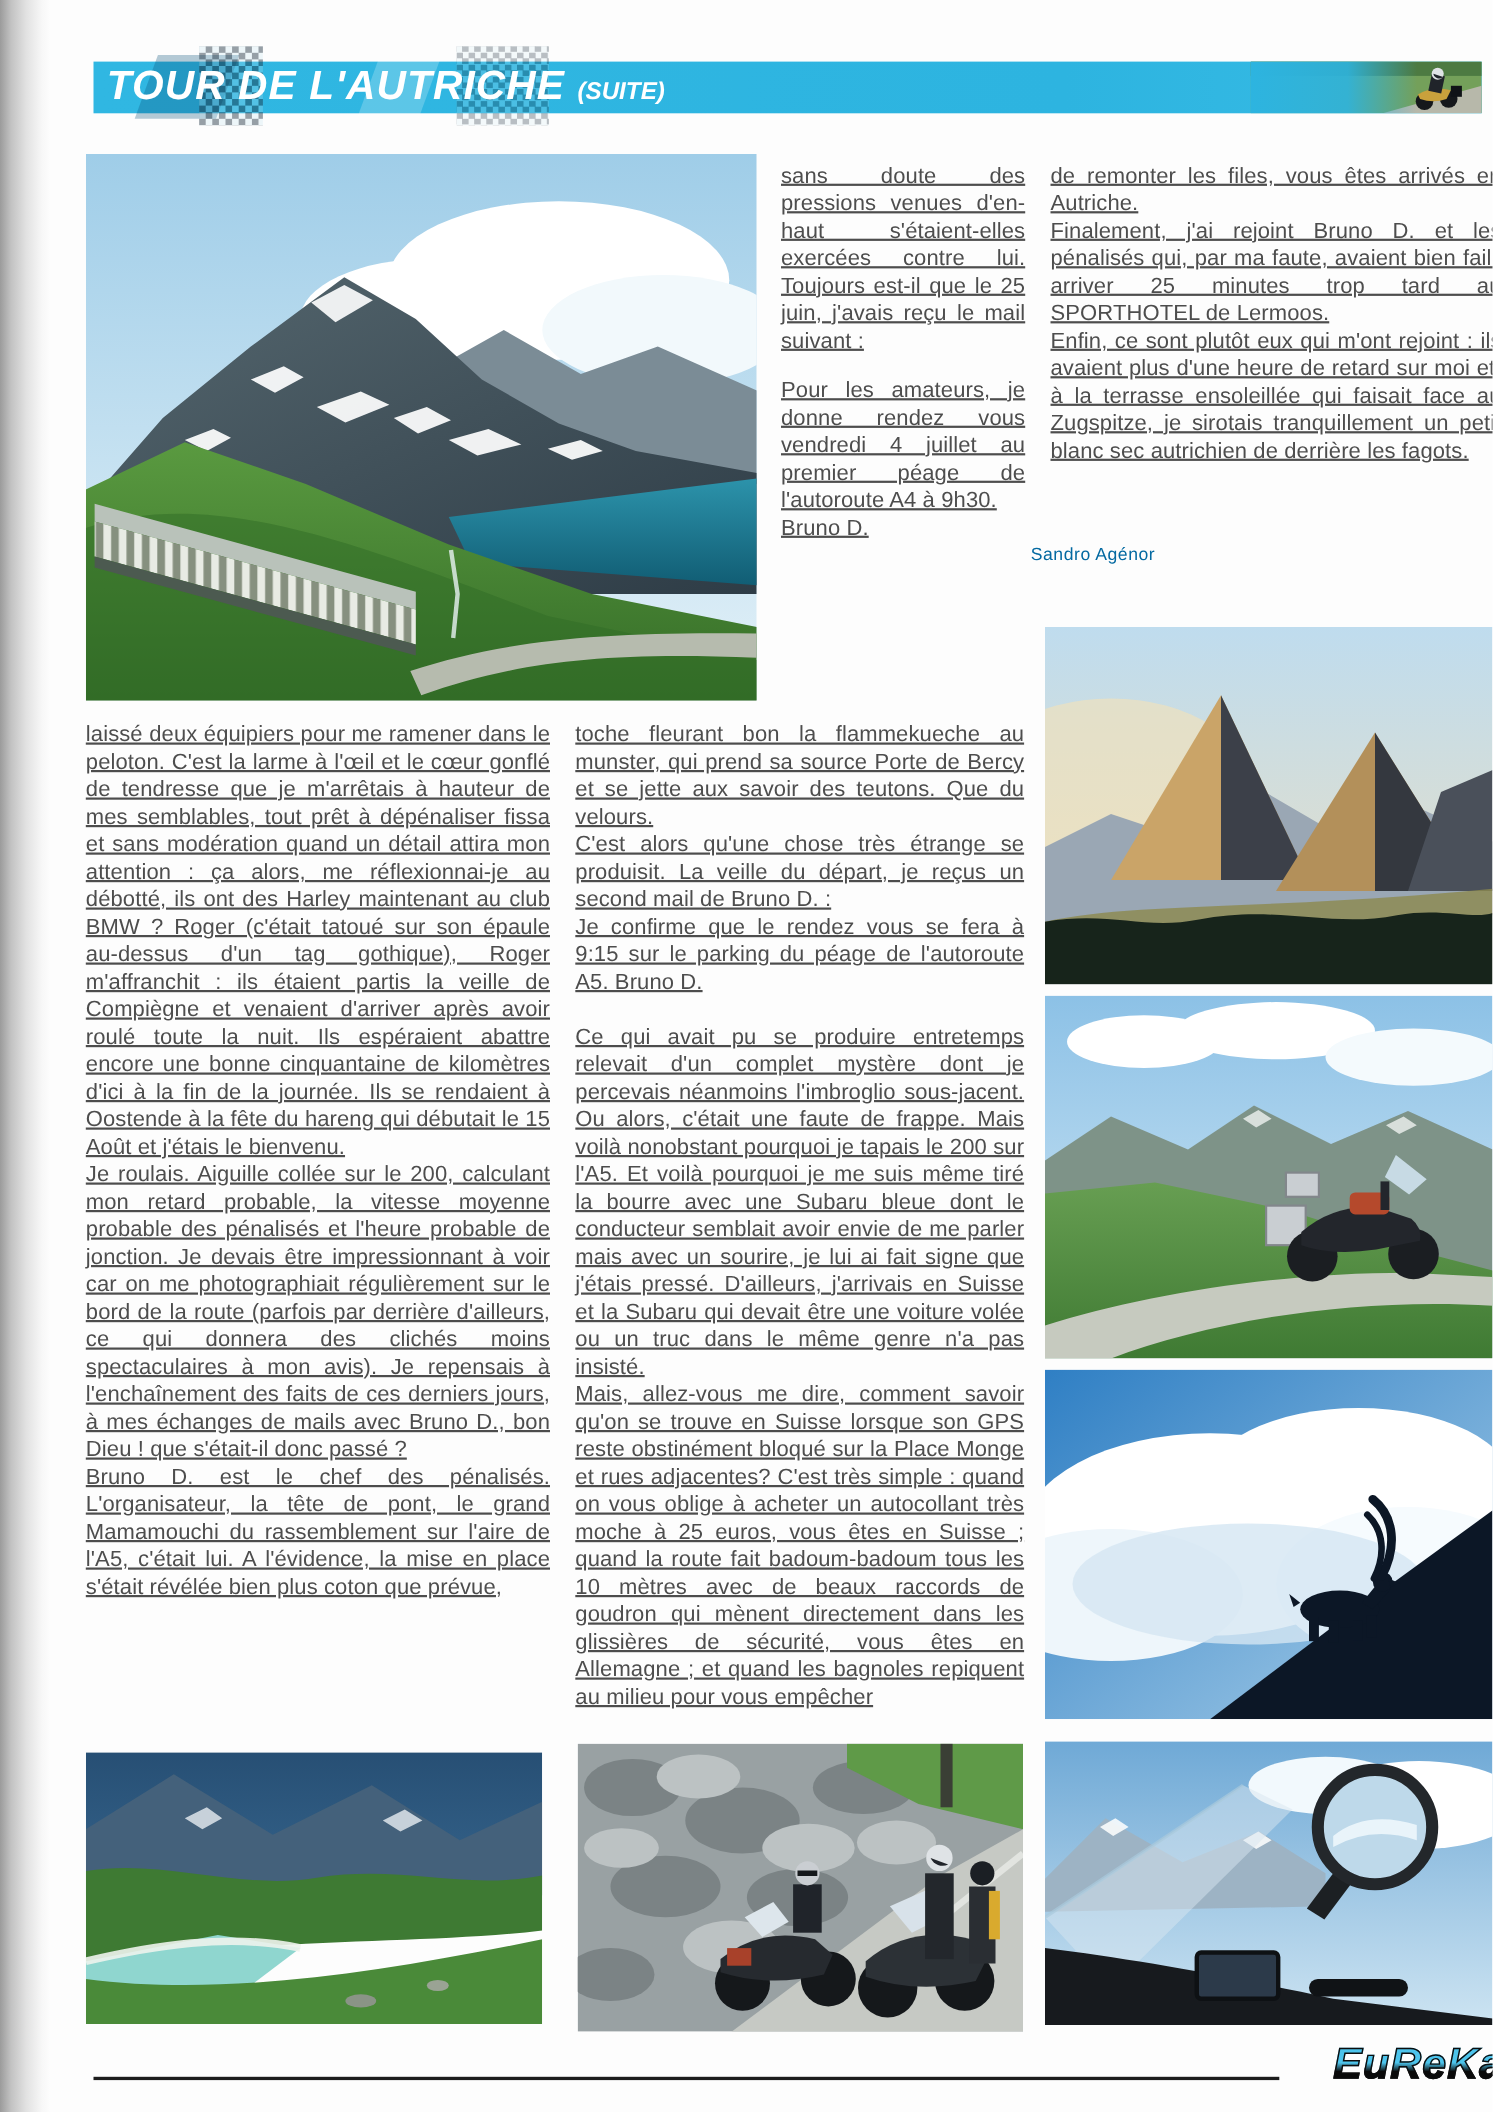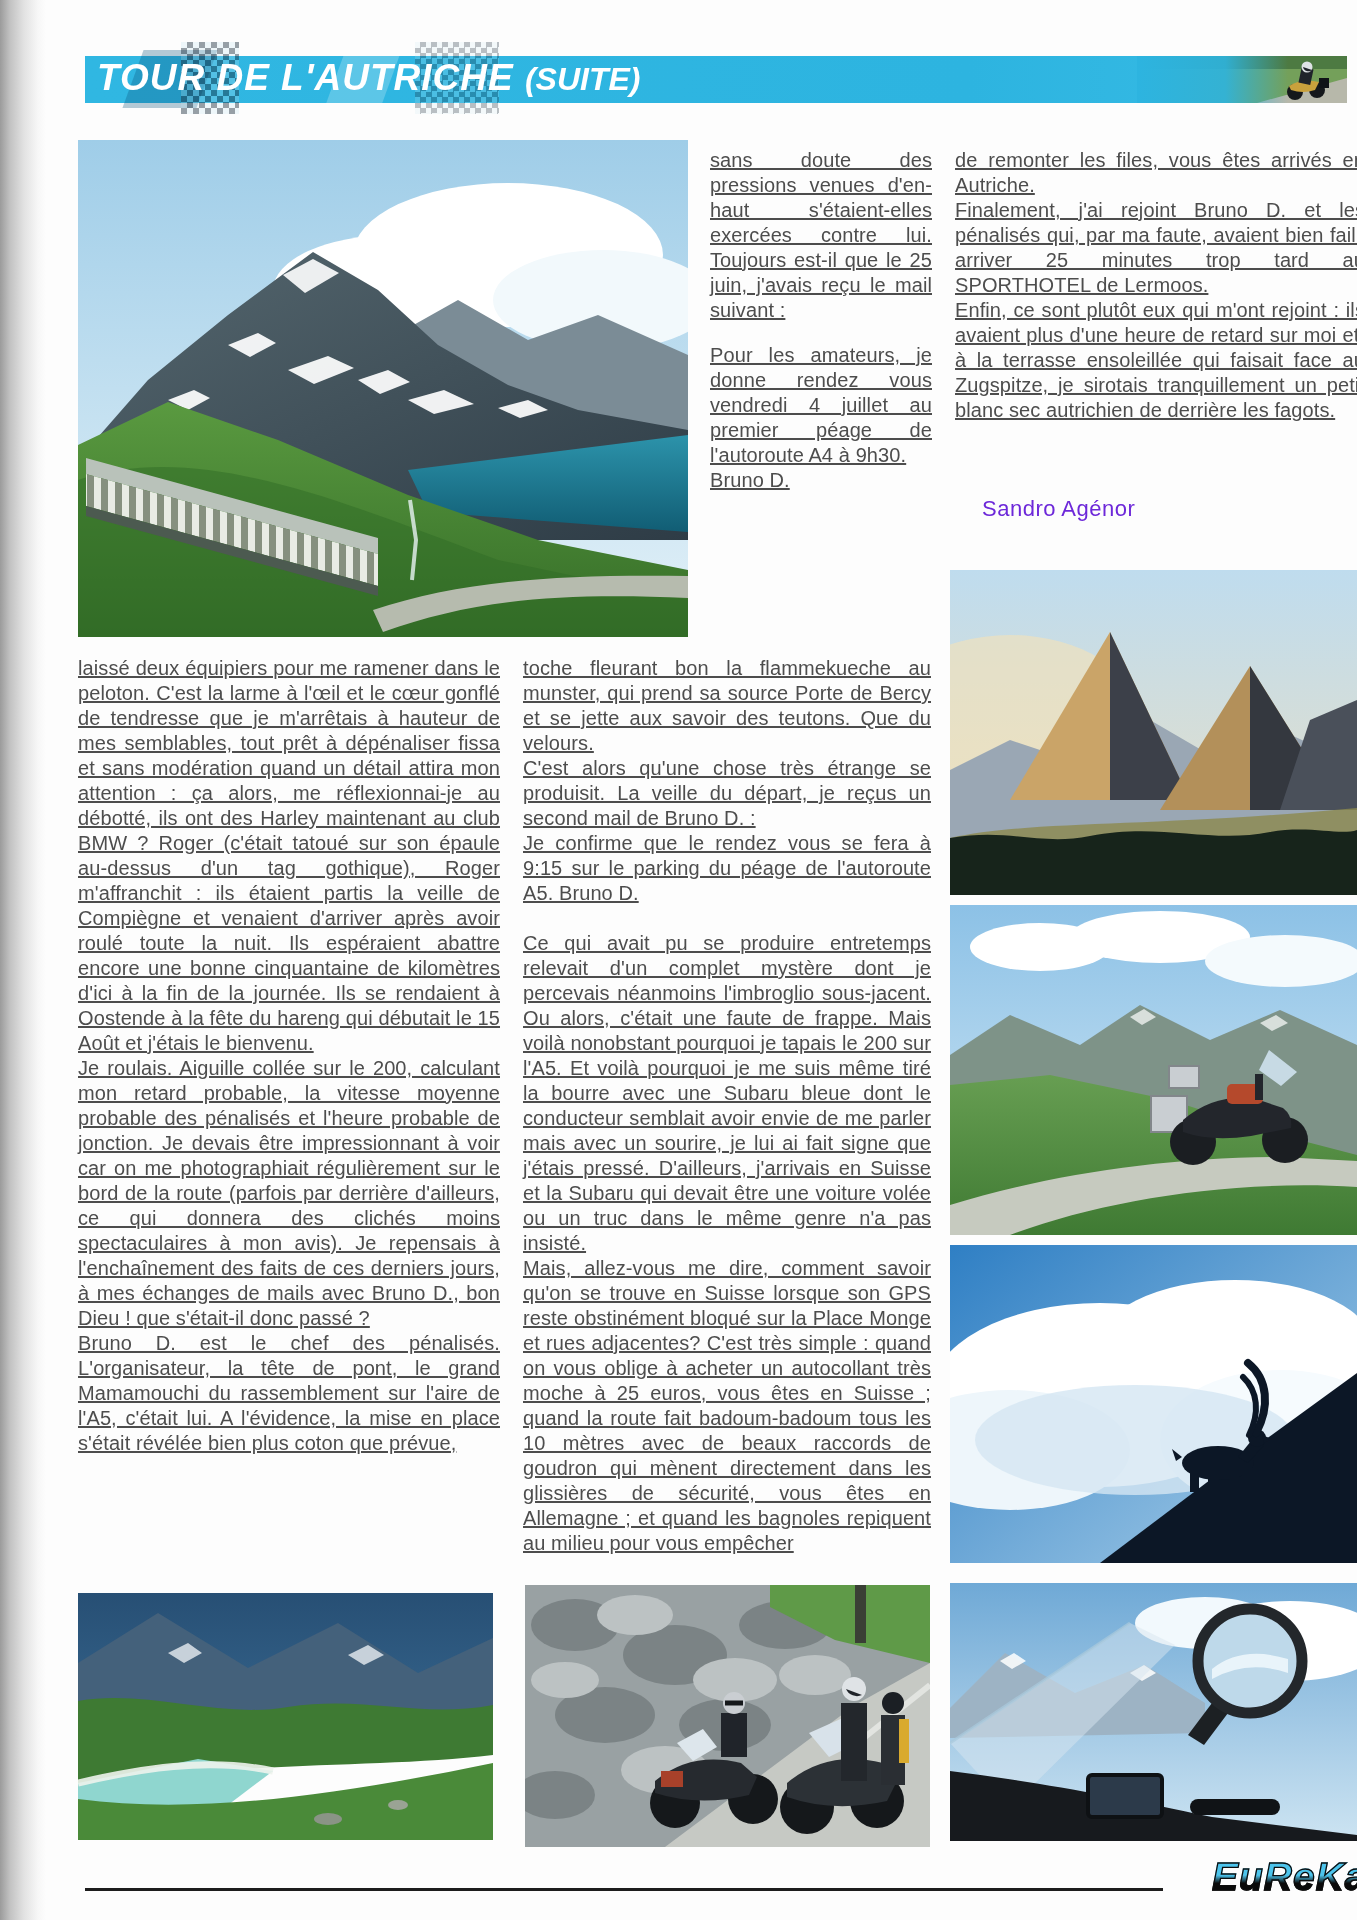--- a/index.html
+++ b/index.html
@@ -13,31 +13,31 @@
   .banner .shape1{position:absolute;left:48px;top:-6px;height:58px;width:74px;
         background:rgba(10,84,122,.30);transform:skewX(-20deg);}
   .banner .shape2{position:absolute;left:250px;top:-6px;height:58px;width:56px;
         background:rgba(255,255,255,.22);transform:skewX(-20deg);}
   .banner .checker1{position:absolute;left:96px;top:-14px;height:72px;width:58px;
         background:repeating-conic-gradient(rgba(25,45,60,.45) 0% 25%, rgba(190,225,238,.25) 0% 50%) 0 0/12px 12px;}
   .banner .checker2{position:absolute;left:330px;top:-14px;height:72px;width:84px;
         background:repeating-conic-gradient(rgba(25,45,60,.30) 0% 25%, rgba(200,230,240,.18) 0% 50%) 0 0/11px 11px;}
   .banner h1{position:absolute;left:12px;top:1px;margin:0;color:#ffffff;
         font-style:italic;font-weight:bold;font-size:37px;letter-spacing:1px;white-space:nowrap;z-index:3;}
-  .banner h1 .suite{font-size:32px;letter-spacing:0;}
+  .banner h1 .suite{font-size:22px;letter-spacing:0;}
   .banner .moto{position:absolute;right:0;top:0;height:47px;width:210px;z-index:2;}
   
   .photo{position:absolute;overflow:hidden;z-index:2;}
   .photo svg{display:block;width:100%;height:100%;}
   
   .col{position:absolute;color:#4d4d4d;font-size:20px;line-height:25px;letter-spacing:.1px;}
   .col p{margin:0;text-align:justify;text-decoration:underline;}
   .col p.preline{white-space:pre-line;margin-top:20px;}
   .col p.gap{margin-top:25px;}
-  .signature{position:absolute;left:982px;top:496px;font-size:22px;color:#6d28d9;letter-spacing:.5px;}
+  .signature{position:absolute;left:937px;top:496px;font-size:16px;color:#0369a1;letter-spacing:.5px;}
   
   .footer-rule{position:absolute;left:85px;top:1888px;width:1078px;height:3px;background:#1d1d1d;}
   .logo{position:absolute;left:1168px;top:1855px;display:flex;align-items:center;z-index:3;}
   .logo-text{font-weight:bold;font-style:italic;font-size:39px;letter-spacing:1px;
         color:#1aa9d9;margin-left:44px;-webkit-text-stroke:1.3px #0d0d0d;}
   @supports ((-webkit-background-clip:text) or (background-clip:text)){
     .logo-text{background:linear-gradient(180deg,#4cc4ec 0%,#4cc4ec 46%,#0a0a0a 64%);
         -webkit-background-clip:text;background-clip:text;color:transparent;}
   }
   .page-badge{display:inline-block;margin-left:12px;width:32px;height:31px;background:#2db5e2;

